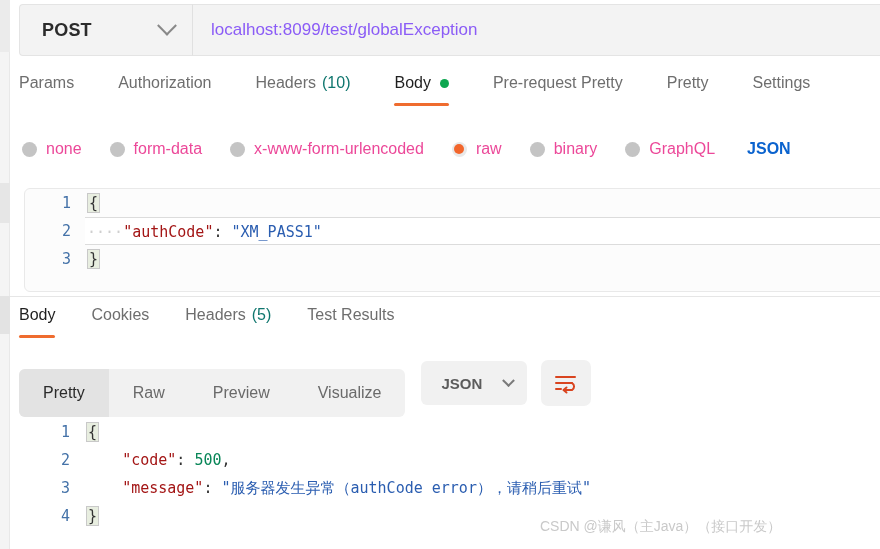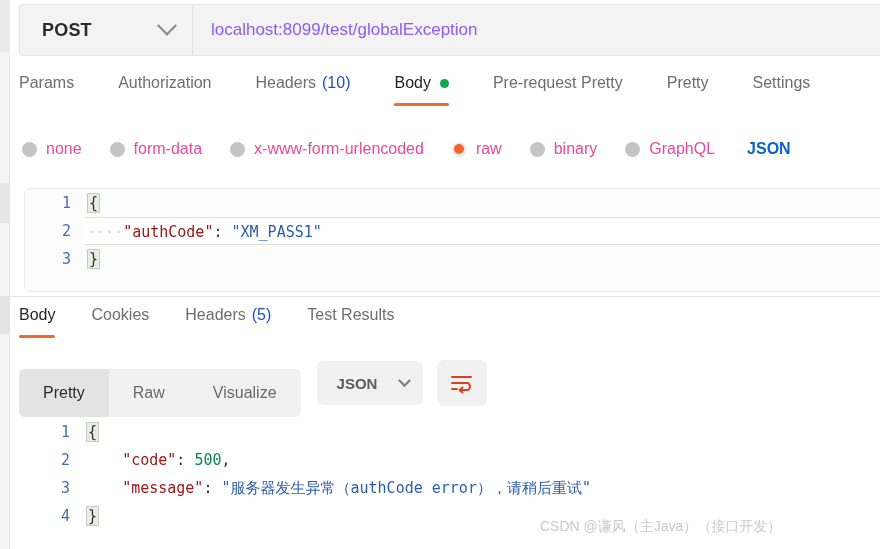--- a/index.html
+++ b/index.html
@@ -101,21 +101,21 @@
   }
   .tab.active { color: #1f1f1f; }
   .tab.active::after {
     content: "";
     position: absolute;
     left: 0; right: 0; bottom: 0;
     height: 3px;
     background: #ef6c2f;
     border-radius: 2px;
   }
-  .tab .cnt { color: #1d4ed8; margin-left: 6px; }
+  .tab .cnt { color: #0f766e; margin-left: 6px; }
   .dot-green {
     width: 9px; height: 9px;
     border-radius: 50%;
     background: #0ea750;
     margin-left: 9px;
   }
 
   
   .radios {
     position: absolute; left: 22px; top: 132px;
@@ -398,20 +398,23 @@
 
   <div class="res-toolbar">
     <div class="seg">
       <div class="seg-btn active">
         <span>Pretty</span>
       </div>
       <div class="seg-btn">
         <span>Raw</span>
       </div>
       <div class="seg-btn">
+        <span>Preview</span>
+      </div>
+      <div class="seg-btn">
         <span>Visualize</span>
       </div>
     </div>
 
     <div class="fmt-select">
       <span class="fmt-label">JSON</span>
       <span class="chev-sm"></span>
     </div>
 
     <div class="wrap-btn">

